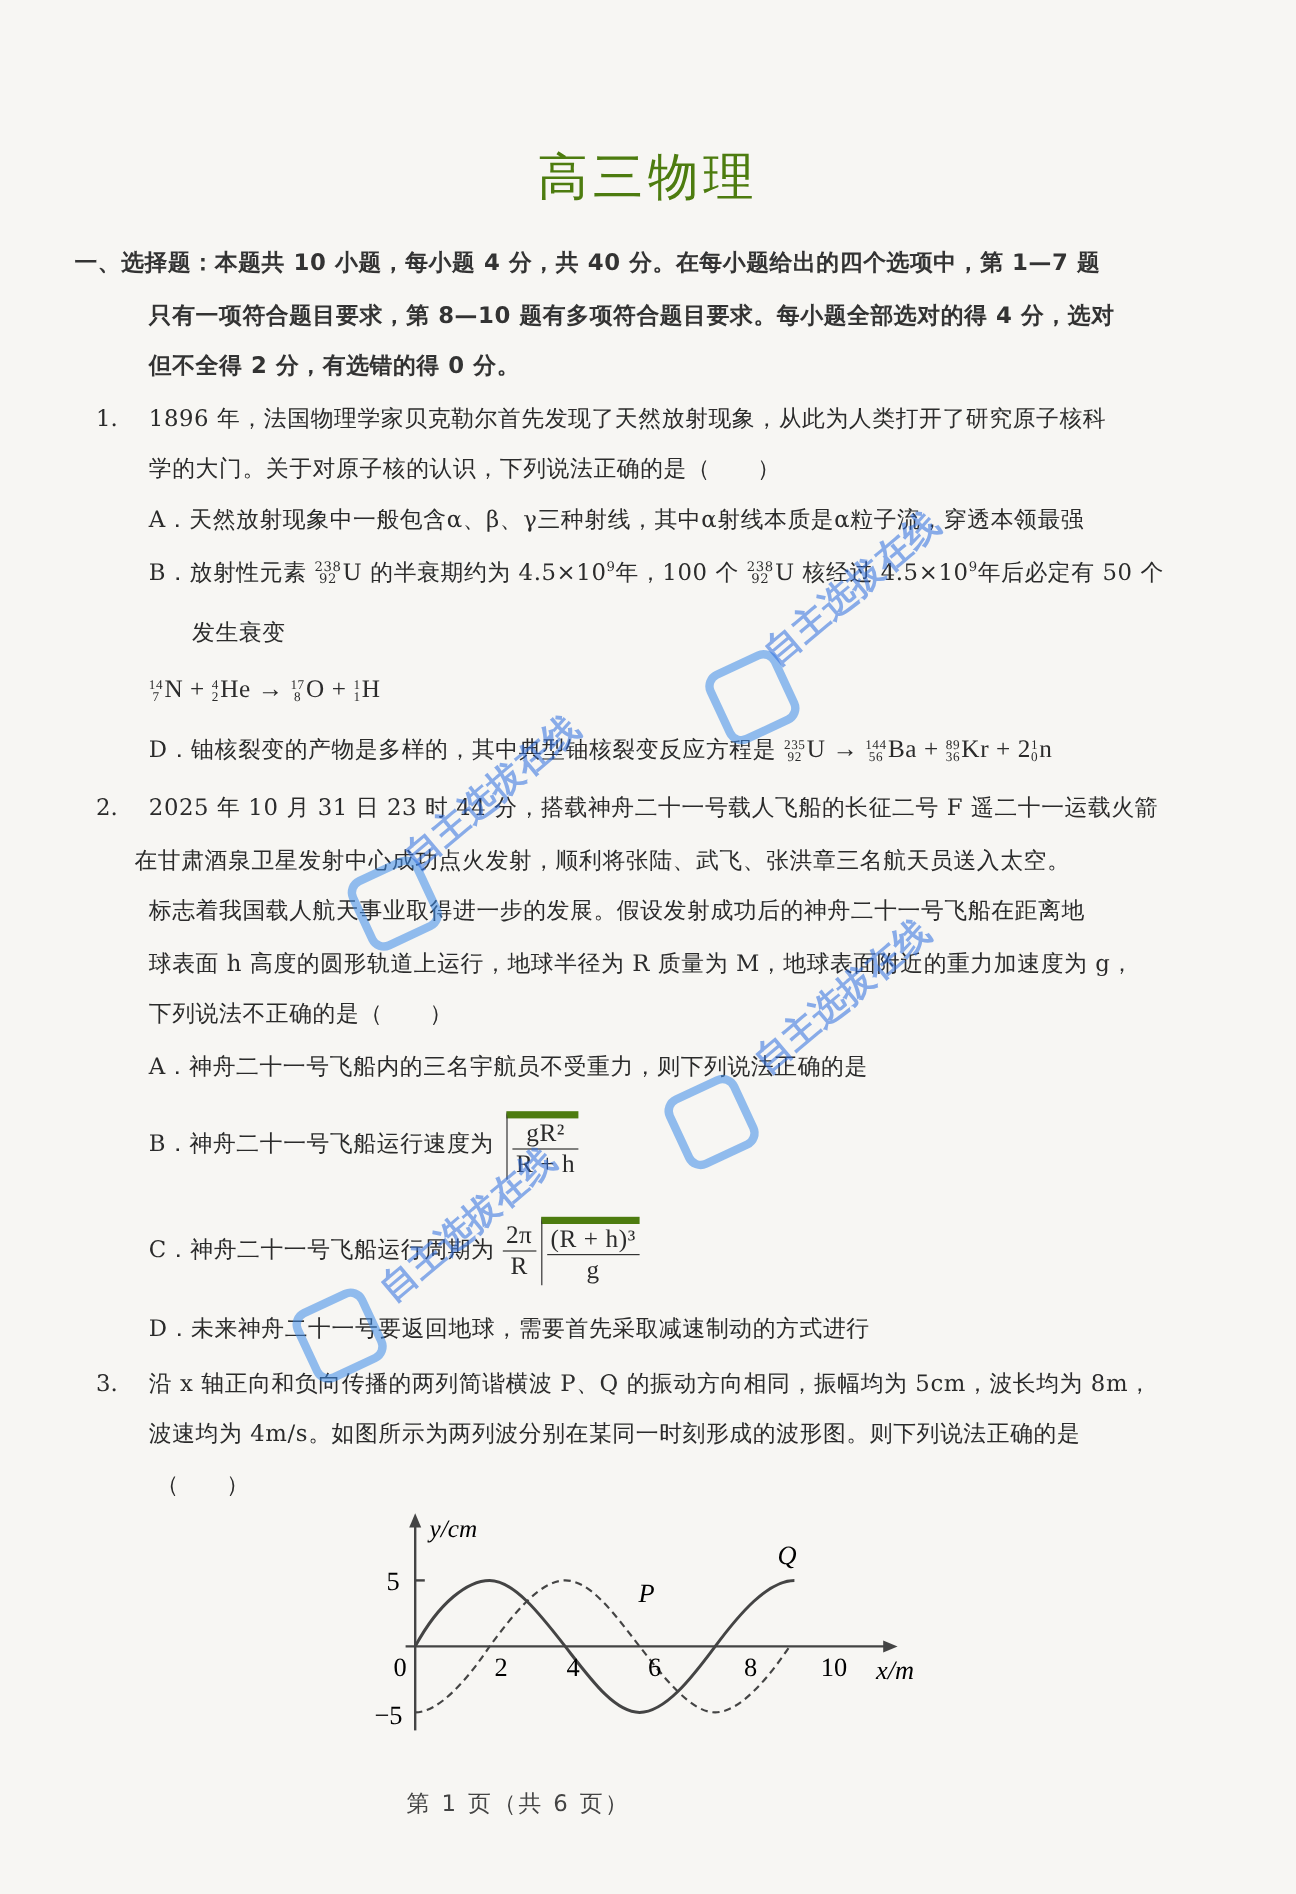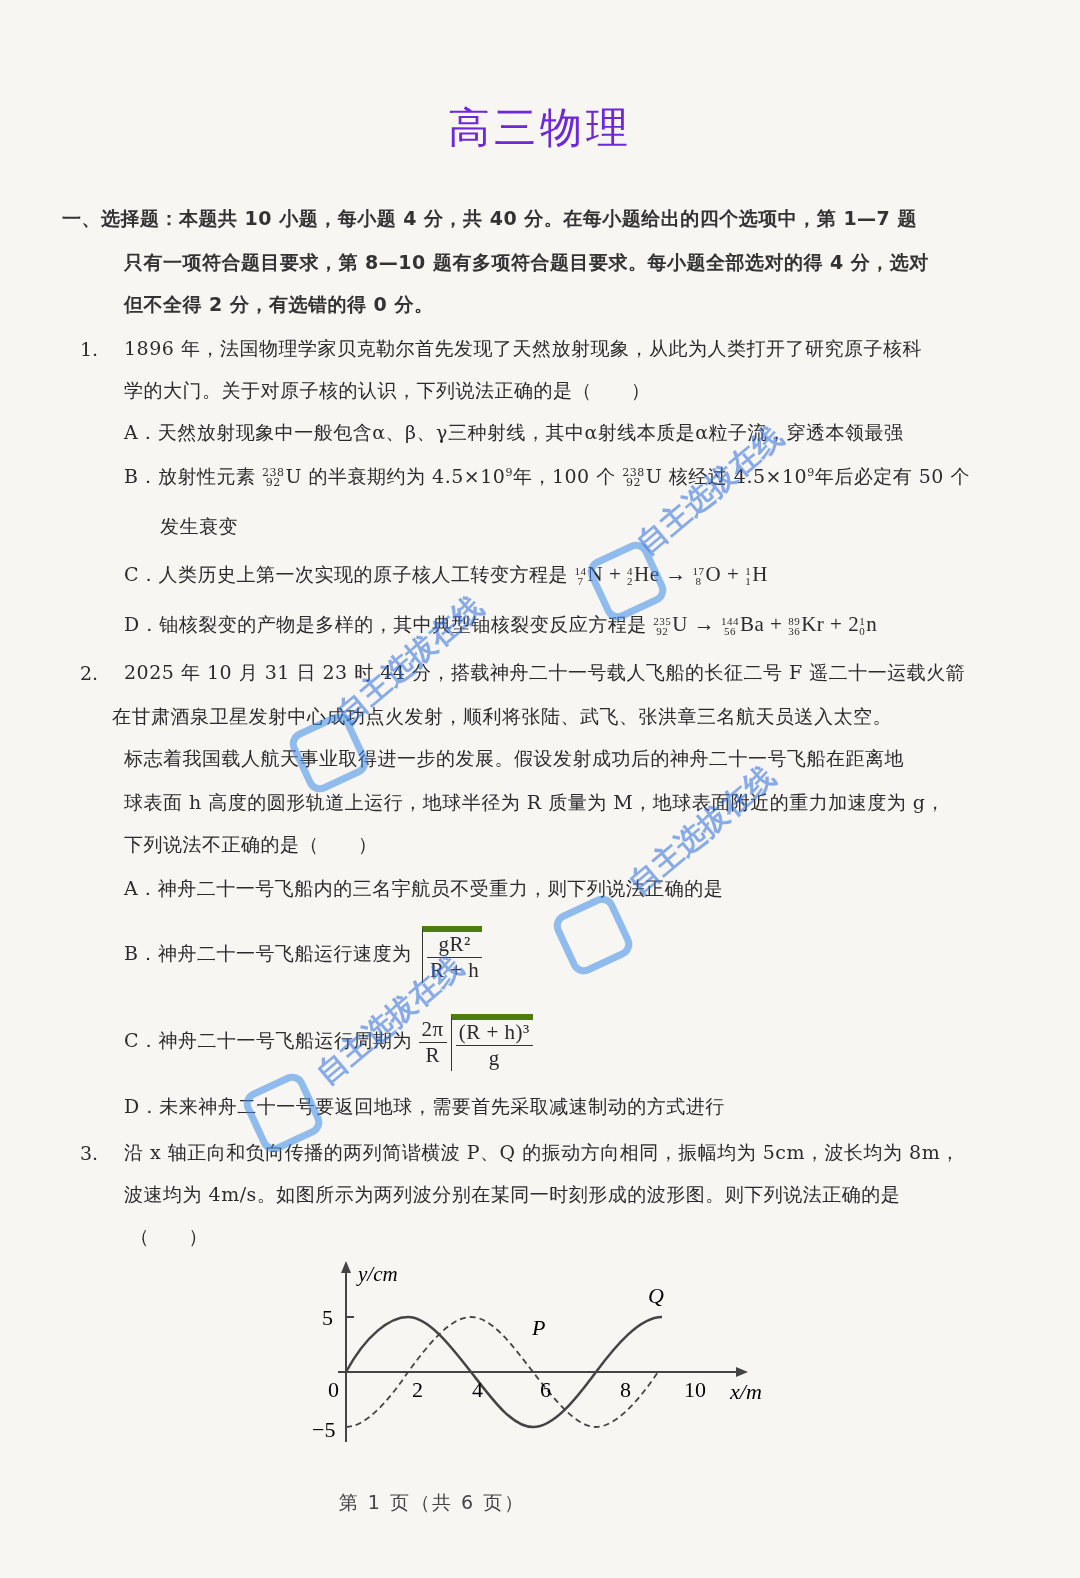--- a/index.html
+++ b/index.html
@@ -3,22 +3,22 @@
 <meta charset="utf-8">
 <style>
   html, body { margin: 0; padding: 0; }
   body {
     width: 1080px; height: 1578px; position: relative; overflow: hidden;
     background: #f7f6f3;
     font-family: "DejaVu Serif", "Liberation Serif", serif;
     color: #2b2b2b;
   }
   .page-title {
-    position: absolute; left: 0; width: 1080px; top: 100px; text-align: center;
-    font-family: "DejaVu Sans", sans-serif; font-size: 42px; letter-spacing: 4px; color: #6d28d9;
+    position: absolute; left: 0; width: 1080px; top: 120px; text-align: center;
+    font-family: "DejaVu Sans", sans-serif; font-size: 42px; letter-spacing: 4px; color: #4d7c0f;
   }
   .line { position: absolute; font-size: 19px; white-space: nowrap; letter-spacing: 0.5px; }
   .section-head { font-family: "DejaVu Sans", sans-serif; font-weight: bold; font-size: 19px; color: #333; }
   .qnum { position: absolute; font-size: 19px; }
   sup, sub { font-size: 11px; }
   .iso { display: inline-block; vertical-align: middle; line-height: 10px; text-align: center; font-size: 11px; margin-right: 1px; }
   .iso span { display: block; }
   .math { font-family: "Liberation Serif", serif; font-size: 21px; }
   .frac { display: inline-block; vertical-align: middle; text-align: center; }
   .frac .num { display: block; border-bottom: 1px solid #333; padding: 0 3px; }
@@ -44,21 +44,20 @@
 <div class="line" style="left:124px; top:420px;">A．天然放射现象中一般包含α、β、γ三种射线，其中α射线本质是α粒子流，穿透本领最强</div>
 
 <div class="line" style="left:124px; top:464px;">
   <span>B．放射性元素</span>
   <span class="iso"><span>238</span><span>92</span></span><span>U 的半衰期约为 4.5×10</span><sup>9</sup><span>年，100 个</span>
   <span class="iso"><span>238</span><span>92</span></span><span>U 核经过 4.5×10</span><sup>9</sup><span>年后必定有 50 个</span>
 </div>
 <div class="line" style="left:160px; top:514px;">发生衰变</div>
 
 <div class="line" style="left:124px; top:562px;">
-  <span>C．人类历史上第一次实现的原子核人工转变方程是</span>
   <span class="math"><span class="iso"><span>14</span><span>7</span></span>N + <span class="iso"><span>4</span><span>2</span></span>He → <span class="iso"><span>17</span><span>8</span></span>O + <span class="iso"><span>1</span><span>1</span></span>H</span>
 </div>
 
 <div class="line" style="left:124px; top:612px;">
   <span>D．铀核裂变的产物是多样的，其中典型铀核裂变反应方程是</span>
   <span class="math"><span class="iso"><span>235</span><span>92</span></span>U → <span class="iso"><span>144</span><span>56</span></span>Ba + <span class="iso"><span>89</span><span>36</span></span>Kr + 2<span class="iso"><span>1</span><span>0</span></span>n</span>
 </div>
 
 <div class="qnum" style="left:80px; top:662px;">2.</div>
 <div class="line" style="left:124px; top:660px;">2025 年 10 月 31 日 23 时 44 分，搭载神舟二十一号载人飞船的长征二号 F 遥二十一运载火箭</div>

